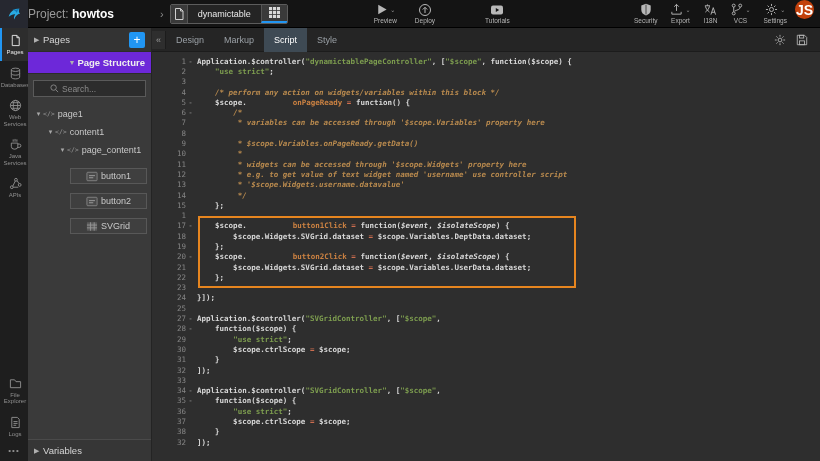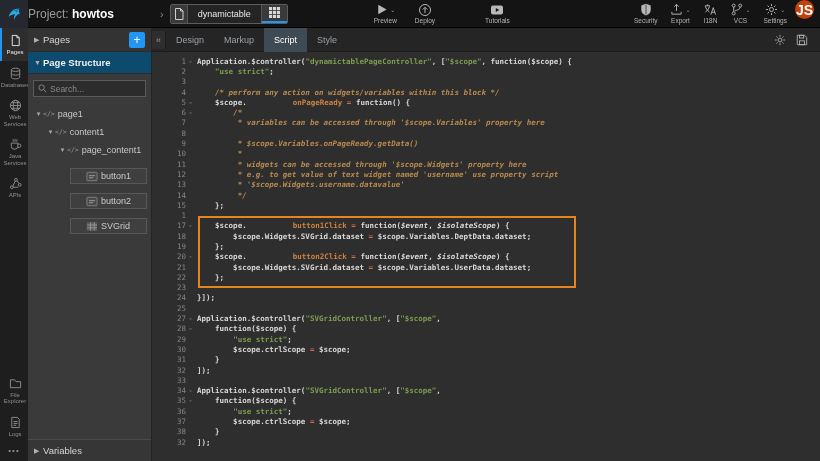--- a/index.html
+++ b/index.html
@@ -39,23 +39,23 @@
   .act-spacer { flex:1; }
   .act-more { text-align:center; color:#8f8f8f; font-size:8px; letter-spacing:1px; padding:4px 0 6px; cursor:pointer; }
 
   
   .panel { width:124px; background:#3a3a3a; display:flex; flex-direction:column; flex:0 0 124px; border-right:1px solid #242424; }
   .prow { display:flex; align-items:center; padding:0 6px; color:#d6d6d6; font-size:9.5px; cursor:pointer; }
   .prow .caret { font-size:7px; color:#b0b0b0; width:9px; }
   .row-pages { height:24px; background:#333333; border-bottom:1px solid #2c2c2c; }
   .plus-btn { margin-left:auto; width:16px; height:16px; background:#2196f3; border-radius:2px; color:#fff; font-size:12px;
               display:flex; align-items:center; justify-content:center; cursor:pointer; }
-  .row-structure { height:22px; background:#0c4a6e; border-bottom:1px solid #2c2c2c; font-weight:bold; color:#efefef; }
+  .row-structure { height:22px; background:#6d28d9; border-bottom:1px solid #2c2c2c; font-weight:bold; color:#efefef;justify-content:flex-end; }
   .search-wrap { padding:6px 5px; }
-  .search-box { display:flex; align-items:center; gap:3px; height:17px; background:#2c2c2c; border:1px solid #5a5a5a; padding:0 4px; }
+  .search-box { display:flex; align-items:center; gap:3px; height:17px; background:#2c2c2c; border:1px solid #5a5a5a; padding:0 16px; }
   .search-box input { flex:1; min-width:0; background:transparent; border:none; outline:none; color:#bbb; font-size:8.5px;
                       font-family:"Liberation Sans",sans-serif; }
   .search-box input::placeholder { color:#8a8a8a; }
   .tree { padding-top:2px; }
   .tnode { display:flex; align-items:center; height:18px; color:#c9c9c9; font-size:9px; cursor:pointer; }
   .tnode .caret { font-size:7px; color:#a8a8a8; width:9px; text-align:center; }
   .tnode .nicon { display:flex; align-items:center; margin-right:3px; color:#9a9a9a; }
   .tnode .code-txt { font-family:"DejaVu Sans Mono",monospace; font-size:6.5px; color:#9a9a9a; margin-right:3px; }
   .tnode.boxed { background:#3f3f3f; border:1px solid #585858; height:16px; margin:9px 4px 1px 0; padding-left:15px; }
   .panel-spacer { flex:1; }
@@ -407,21 +407,21 @@
           <div class="line"><span class="ln">2</span><span class="fold"></span><span class="codespan"><span class="tk-p">    </span><span class="tk-s">"use strict"</span><span class="tk-p">;</span></span></div>
           <div class="line"><span class="ln">3</span><span class="fold"></span><span class="codespan"></span></div>
           <div class="line"><span class="ln">4</span><span class="fold"></span><span class="codespan"><span class="tk-p">    </span><span class="tk-c">/* perform any action on widgets/variables within this block */</span></span></div>
           <div class="line"><span class="ln">5</span><span class="fold">-</span><span class="codespan"><span class="tk-p">    $scope.</span><span class="tk-f">onPageReady</span><span class="tk-o"> = </span><span class="tk-p">function() {</span></span></div>
           <div class="line"><span class="ln">6</span><span class="fold">-</span><span class="codespan"><span class="tk-p">        </span><span class="tk-c">/*</span></span></div>
           <div class="line"><span class="ln">7</span><span class="fold"></span><span class="codespan"><span class="tk-p">         </span><span class="tk-c">* variables can be accessed through '$scope.Variables' property here</span></span></div>
           <div class="line"><span class="ln">8</span><span class="fold"></span><span class="codespan"><span class="tk-p">         </span></span></div>
           <div class="line"><span class="ln">9</span><span class="fold"></span><span class="codespan"><span class="tk-p">         </span><span class="tk-c">* $scope.Variables.onPageReady.getData()</span></span></div>
           <div class="line"><span class="ln">10</span><span class="fold"></span><span class="codespan"><span class="tk-p">         </span><span class="tk-c">*</span></span></div>
           <div class="line"><span class="ln">11</span><span class="fold"></span><span class="codespan"><span class="tk-p">         </span><span class="tk-c">* widgets can be accessed through '$scope.Widgets' property here</span></span></div>
-          <div class="line"><span class="ln">12</span><span class="fold"></span><span class="codespan"><span class="tk-p">         </span><span class="tk-c">* e.g. to get value of text widget named 'username' use property script</span></span></div>
+          <div class="line"><span class="ln">12</span><span class="fold"></span><span class="codespan"><span class="tk-p">         </span><span class="tk-c">* e.g. to get value of text widget named 'username' use controller script</span></span></div>
           <div class="line"><span class="ln">13</span><span class="fold"></span><span class="codespan"><span class="tk-p">         </span><span class="tk-c">* '$scope.Widgets.username.datavalue'</span></span></div>
           <div class="line"><span class="ln">14</span><span class="fold"></span><span class="codespan"><span class="tk-p">         </span><span class="tk-c">*/</span></span></div>
           <div class="line"><span class="ln">15</span><span class="fold"></span><span class="codespan"><span class="tk-p">    };</span></span></div>
           <div class="line"><span class="ln">1</span><span class="fold"></span><span class="codespan"></span></div>
           <div class="line"><span class="ln">17</span><span class="fold">-</span><span class="codespan"><span class="tk-p">    $scope.</span><span class="tk-f">button1Click</span><span class="tk-o"> = </span><span class="tk-p">function(</span><span class="tk-e">$event</span><span class="tk-p">, </span><span class="tk-e">$isolateScope</span><span class="tk-p">) {</span></span></div>
           <div class="line"><span class="ln">18</span><span class="fold"></span><span class="codespan"><span class="tk-p">        $scope.Widgets.SVGrid.dataset</span><span class="tk-o"> = </span><span class="tk-p">$scope.Variables.DeptData.dataset;</span></span></div>
           <div class="line"><span class="ln">19</span><span class="fold"></span><span class="codespan"><span class="tk-p">    };</span></span></div>
           <div class="line"><span class="ln">20</span><span class="fold">-</span><span class="codespan"><span class="tk-p">    $scope.</span><span class="tk-f">button2Click</span><span class="tk-o"> = </span><span class="tk-p">function(</span><span class="tk-e">$event</span><span class="tk-p">, </span><span class="tk-e">$isolateScope</span><span class="tk-p">) {</span></span></div>
           <div class="line"><span class="ln">21</span><span class="fold"></span><span class="codespan"><span class="tk-p">        $scope.Widgets.SVGrid.dataset</span><span class="tk-o"> = </span><span class="tk-p">$scope.Variables.UserData.dataset;</span></span></div>
           <div class="line"><span class="ln">22</span><span class="fold"></span><span class="codespan"><span class="tk-p">    };</span></span></div>

